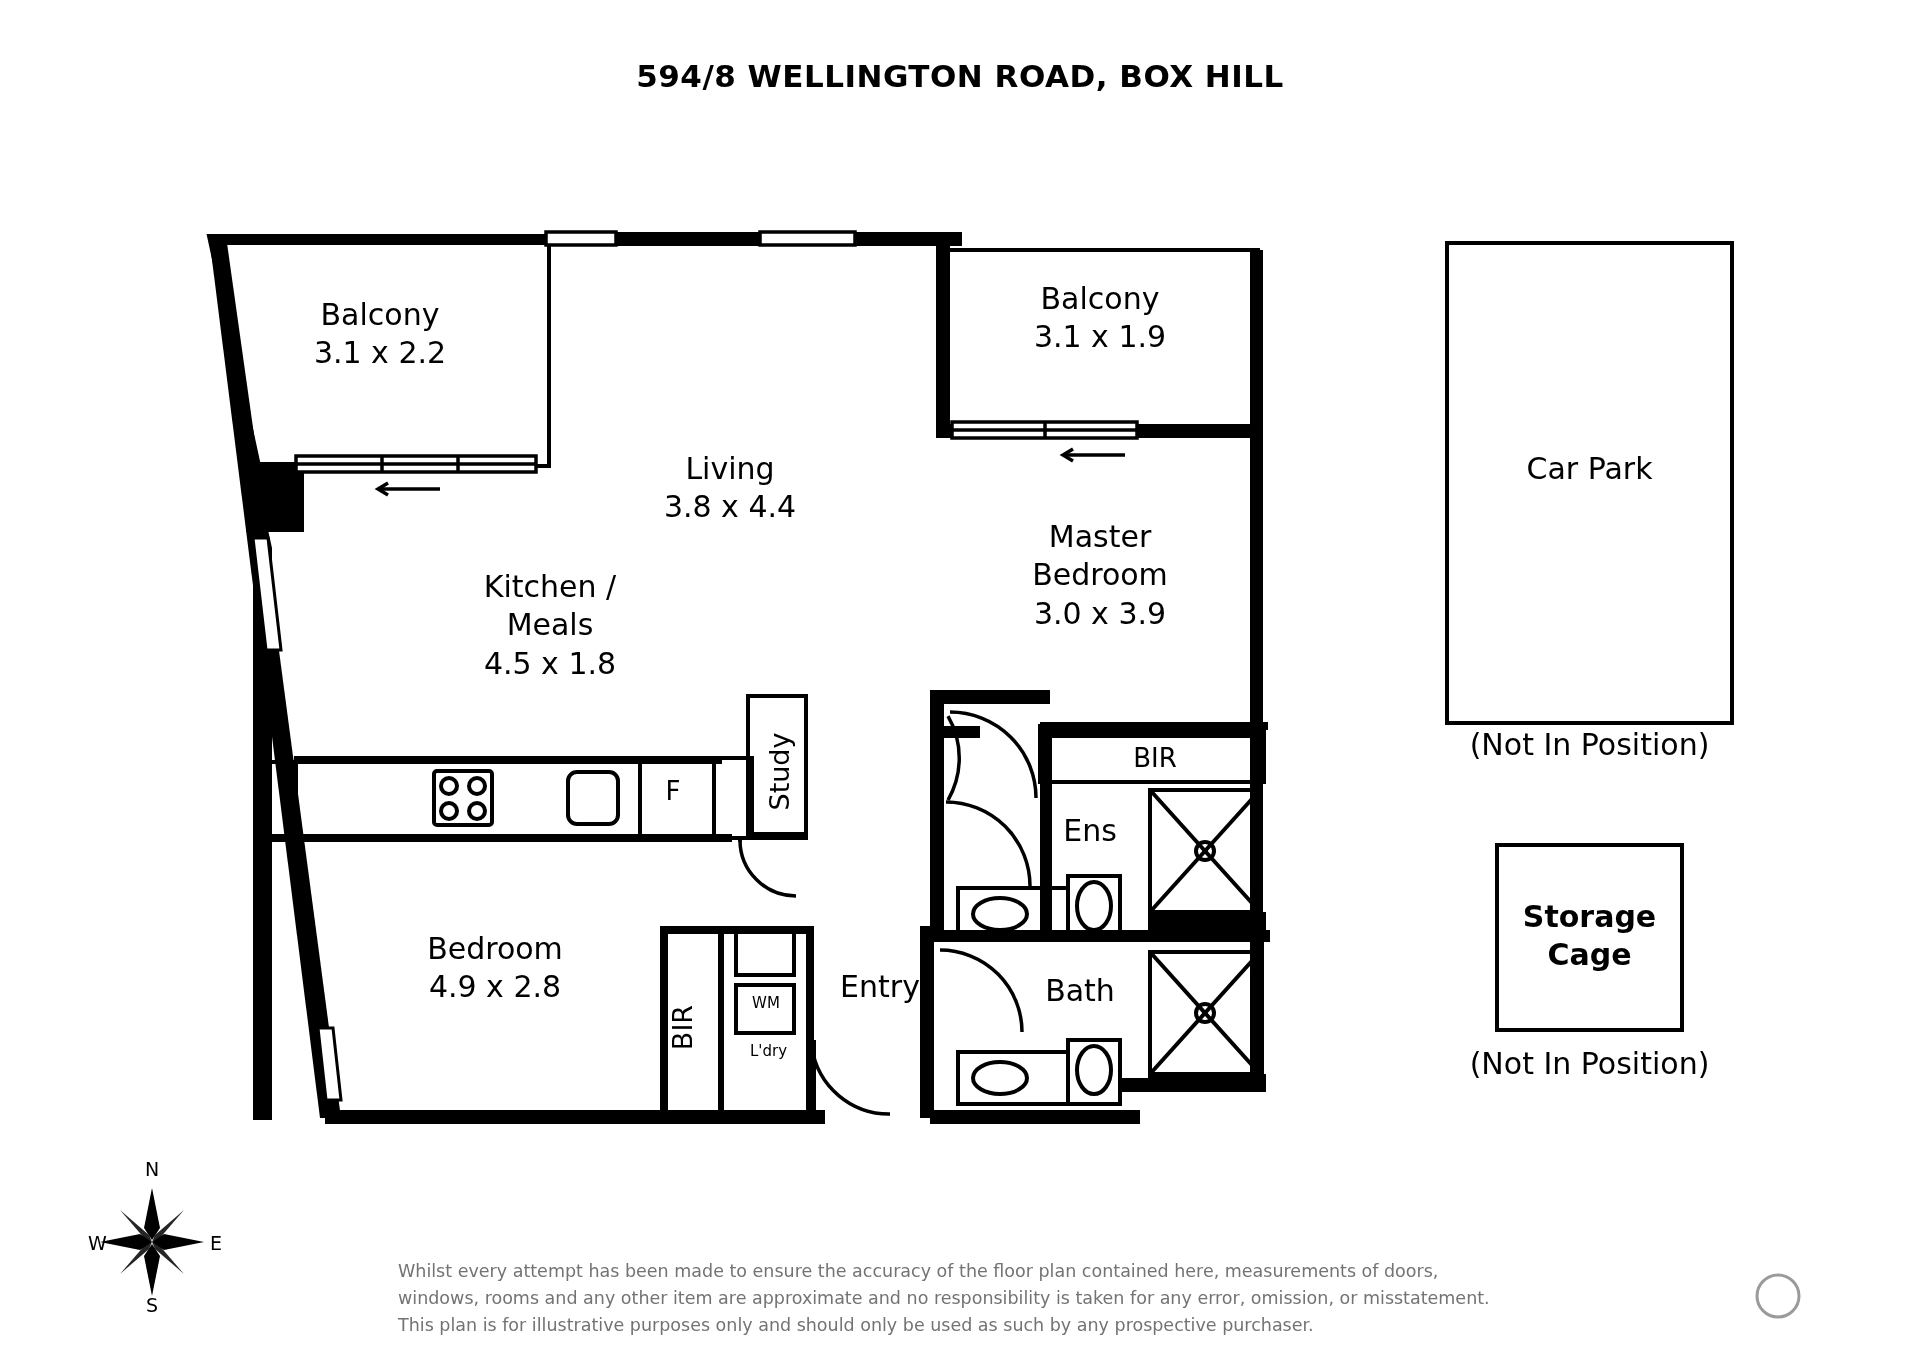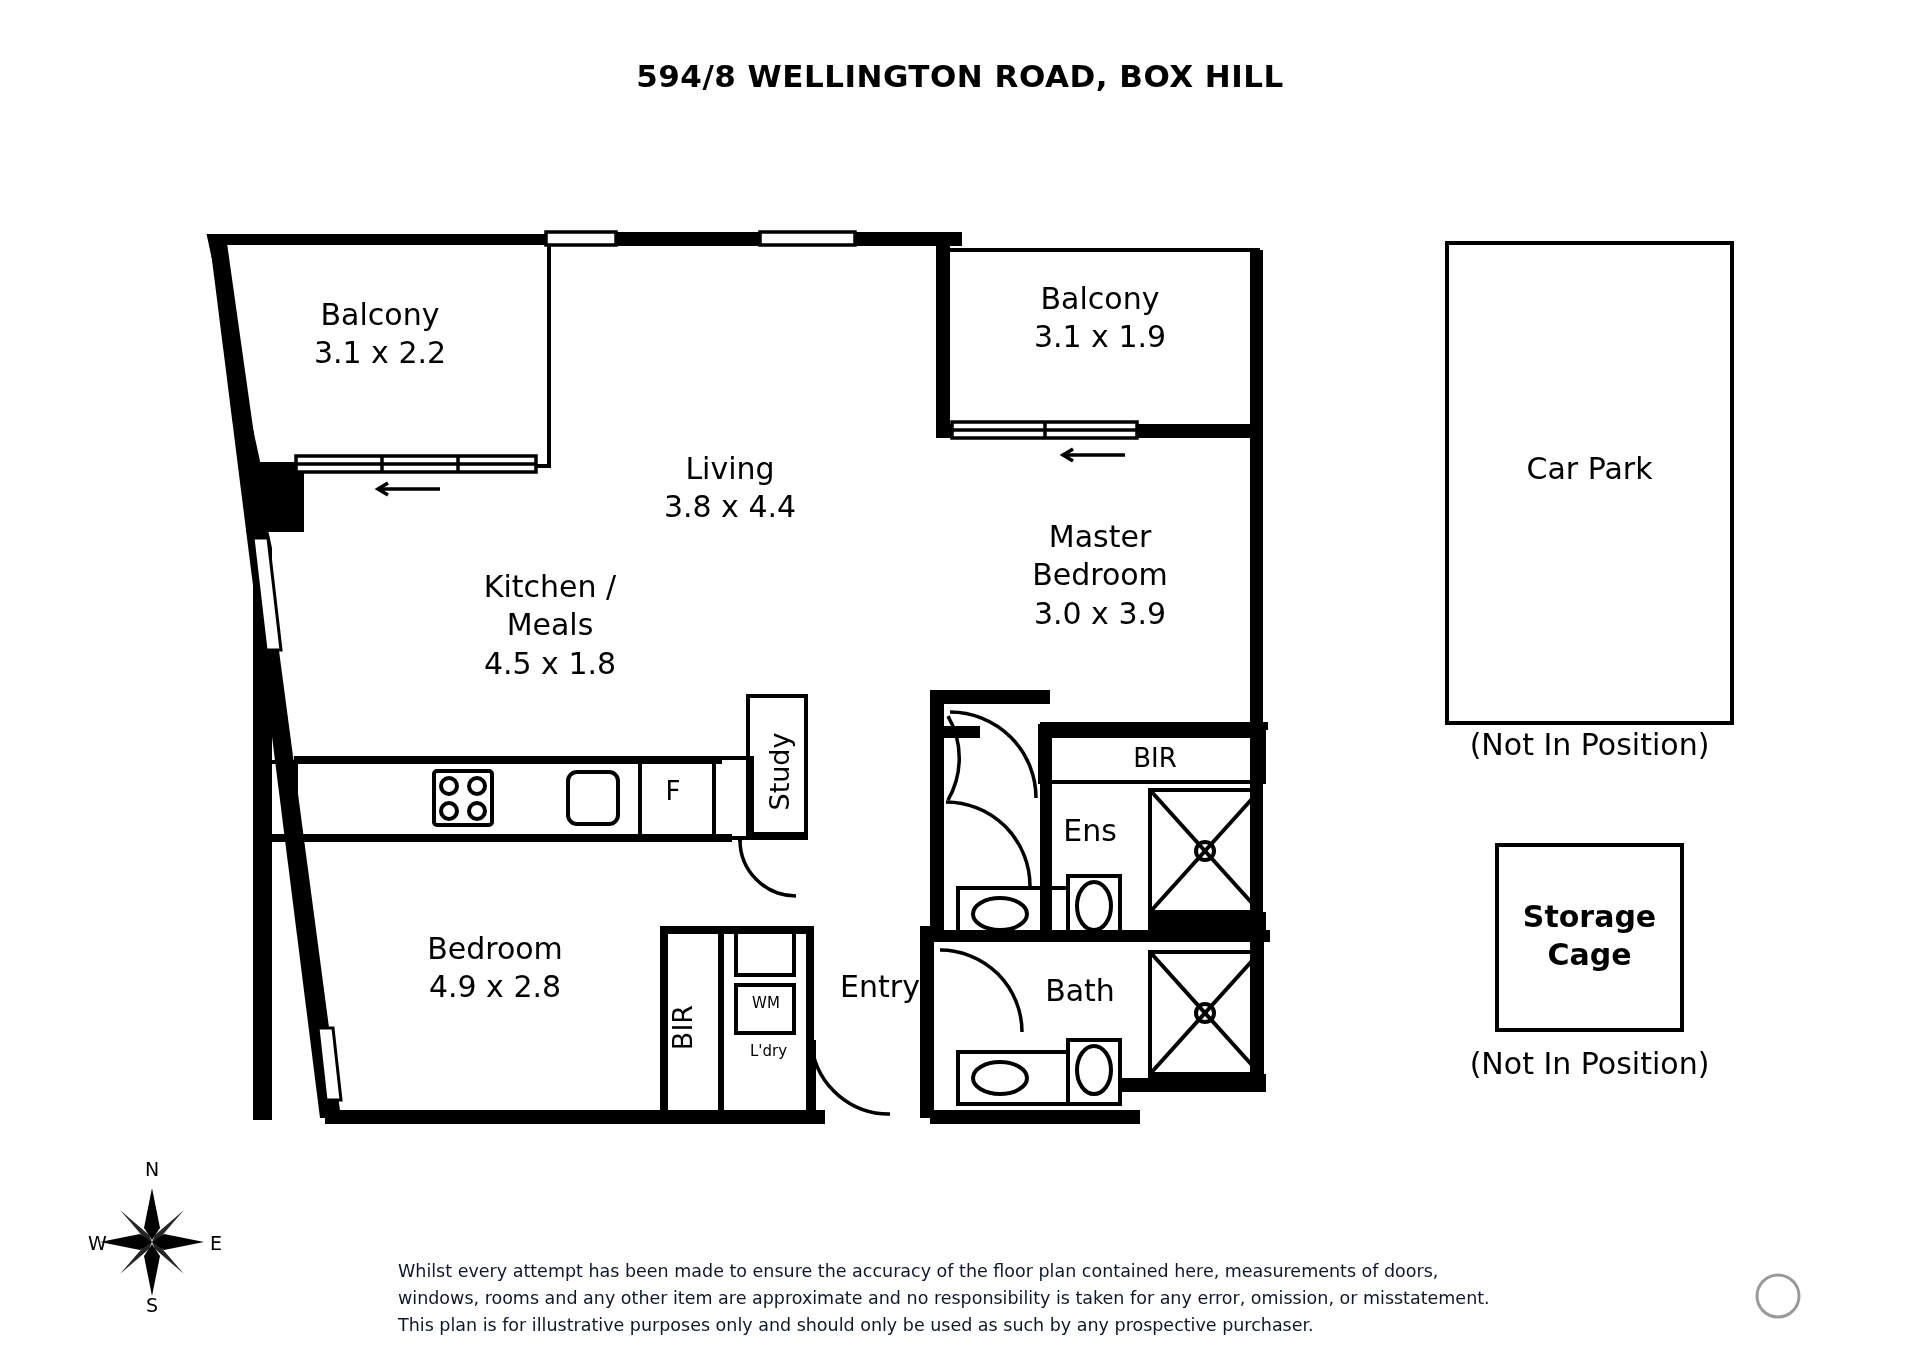--- a/index.html
+++ b/index.html
@@ -48,21 +48,21 @@
     transform: rotate(-90deg);
     white-space: nowrap;
   }
   .disclaimer {
     position: absolute;
     left: 398px;
     top: 1258px;
     width: 1180px;
     font-size: 17.5px;
     line-height: 1.55;
-    color: #0f172a;
+    color: #737373;
     white-space: pre-line;
   }
   .compass-letter {
     position: absolute;
     font-size: 19px;
     font-weight: normal;
   }
 </style>
 </head>
 <body>

